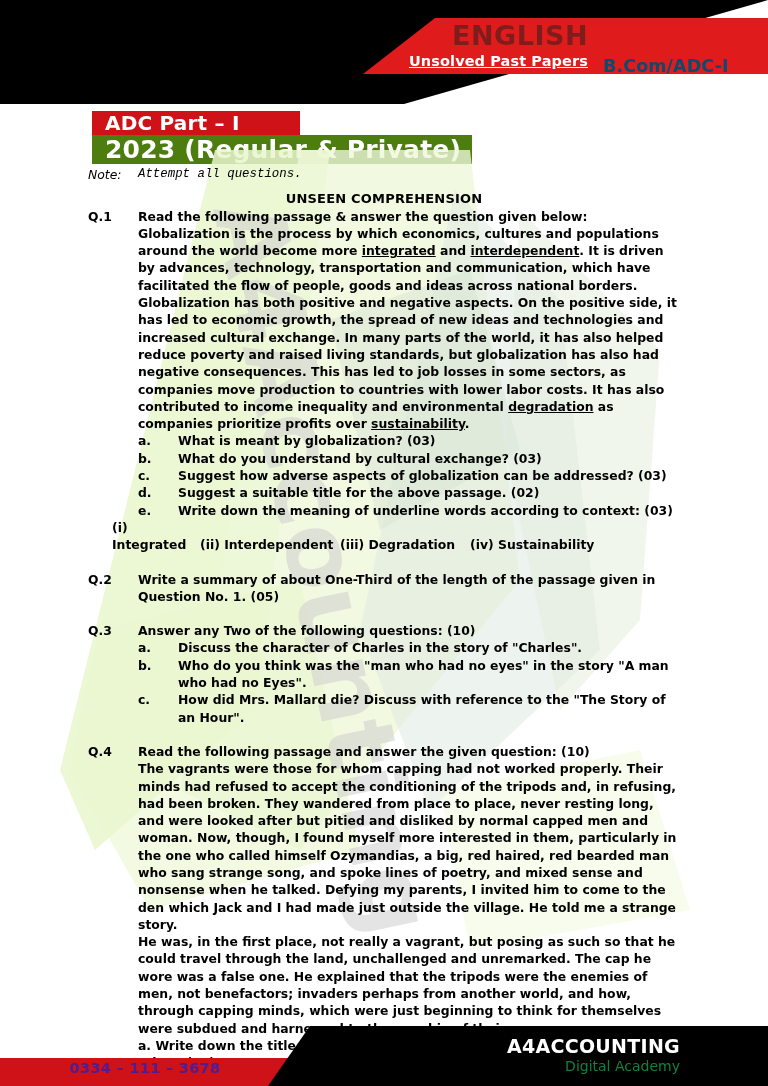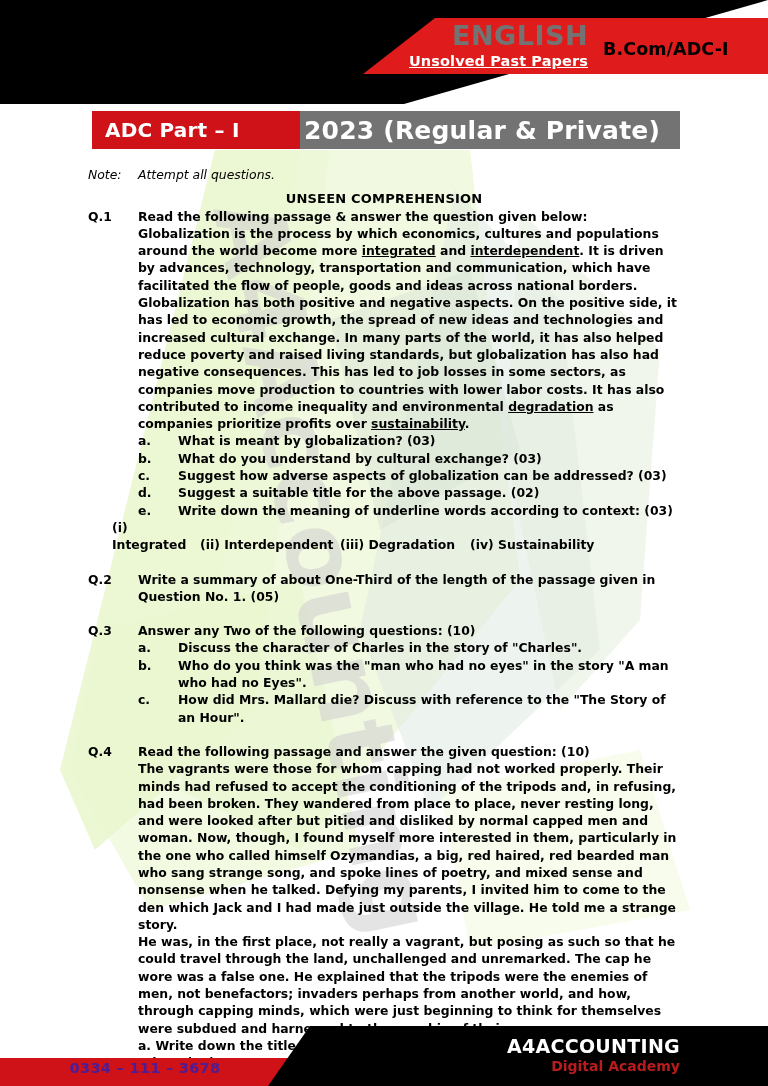--- a/index.html
+++ b/index.html
@@ -40,72 +40,73 @@
     clip-path: polygon(768px 18px, 768px 74px, 363px 74px, 435px 18px);
   }
   .header-title-wrap {
     position: absolute;
     left: 0; top: 22px;
     width: 588px;
     text-align: right;
     z-index: 4;
   }
   .header-title {
-    color: #737373;
+    color: #7f1d1d;
     font-size: 27px;
     font-weight: bold;
     letter-spacing: 0.5px;
     line-height: 1.05;
     text-align: right;
   }
   .header-sub {
     color: #ffffff;
     font-size: 14.5px;
     font-weight: bold;
     margin-top: 3px;
     letter-spacing: 0.1px;
     text-decoration: underline;
   }
   .header-badge {
     position: absolute;
-    left: 603px; top: 39px;
+    left: 603px; top: 56px;
     z-index: 5;
-    color: #000000;
+    color: #0c4a6e;
     font-size: 17.5px;
     font-weight: bold;
     letter-spacing: 0.1px;
   }
 
   
   .exam-bar {
     position: absolute;
     left: 92px; top: 111px;
     height: 38px;
     display: flex;
     align-items: stretch;
+    flex-direction: column;
   }
   .exam-part {
     background: #cf1218;
     color: #ffffff;
     width: 208px;
     display: flex;
     align-items: center;
     padding-left: 13px;
     box-sizing: border-box;
     font-size: 20px;
     font-weight: bold;
     letter-spacing: 0.2px;
   }
   .exam-year {
-    background: #737373;
+    background: #4d7c0f;
     color: #ffffff;
     width: 380px;
     display: flex;
     align-items: center;
-    padding-left: 4px;
+    padding-left: 13px;
     box-sizing: border-box;
     font-size: 25px;
     font-weight: bold;
     letter-spacing: 0.2px;
   }
 
   
   .watermark {
     position: absolute;
     left: 0; top: 150px;
@@ -139,21 +140,21 @@
     display: flex;
     padding: 0 88px 0 88px;
   }
   .label {
     width: 50px;
     flex: 0 0 50px;
     font-weight: bold;
   }
   .label.italic { font-style: italic; font-weight: normal; }
   .body { flex: 1 1 auto; }
-  .body.italic { font-style: italic; font-weight: normal; }
+  .body.italic { font-style: italic; font-weight: normal; font-family: Liberation Mono, monospace; }
 
   .center-heading {
     text-align: center;
     font-weight: bold;
     font-size: 13px;
     padding: 0 88px;
     margin-top: 7px;
     letter-spacing: 0.2px;
   }
   .para { margin: 0; }
@@ -218,23 +219,23 @@
     z-index: 6;
   }
   .footer-brand {
     color: #ffffff;
     font-size: 19px;
     font-weight: bold;
     letter-spacing: 0.3px;
     line-height: 1.1;
   }
   .footer-tag {
-    color: #b91c1c;
+    color: #15803d;
     font-size: 14px;
-    font-weight: bold;
+    font-weight: normal;
     margin-top: 1px;
   }
 </style>
 </head>
 <body>
 
 <div class="header">
   <div class="header-black"></div>
   <div class="header-red"></div>
   <div class="header-title-wrap">

